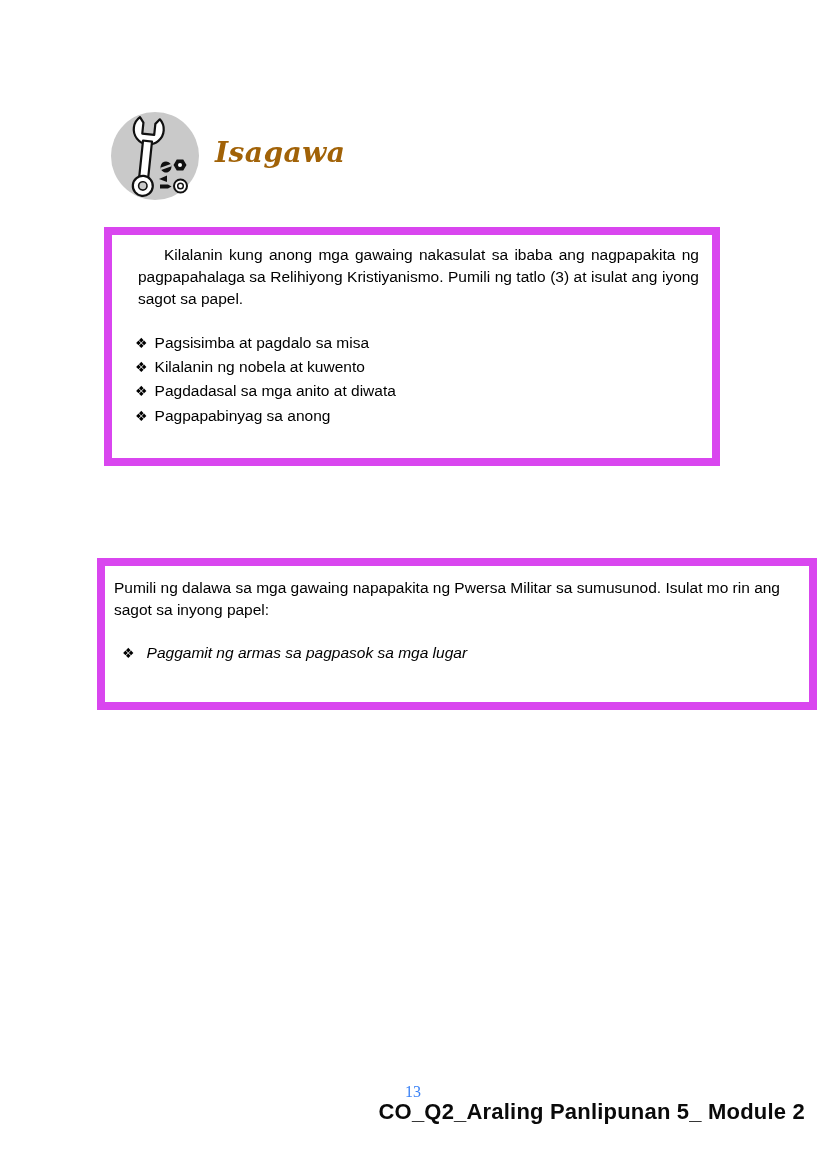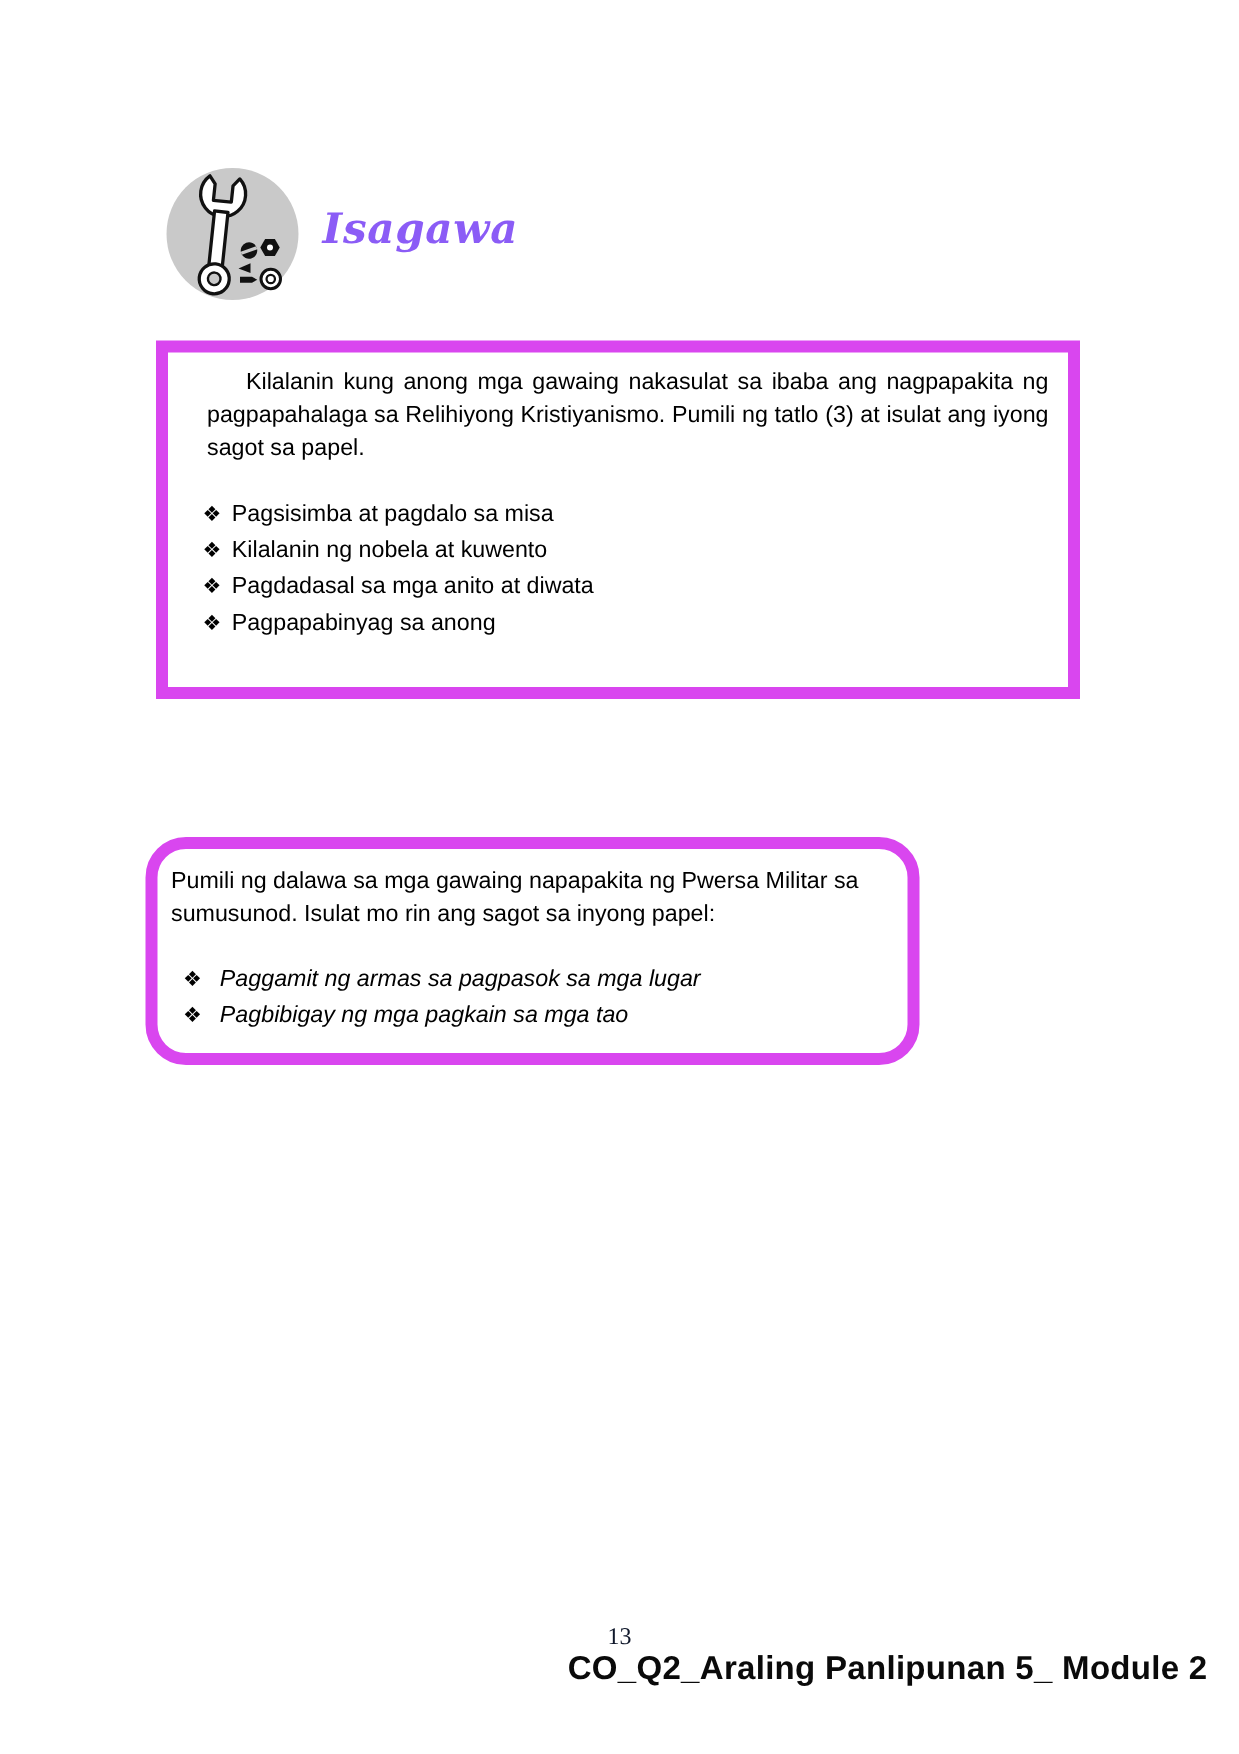--- a/index.html
+++ b/index.html
@@ -15,27 +15,27 @@
   
   .header-badge {
     position: absolute; left: 110px; top: 111px;
     width: 90px; height: 90px;
   }
   .page-title {
     position: absolute; left: 215px; top: 136px;
     font-family: "DejaVu Serif", serif;
     font-weight: bold; font-style: italic;
     font-size: 28px; letter-spacing: 0.5px;
-    color: #8b5cf6;
+    color: #a16207;
   }
 
   
   .box { position: absolute; border: 8px solid #d946ef; background: #ffffff; }
   .box1 { left: 104px; top: 227px; width: 616px; height: 239px; }
-  .box2 { left: 97px;  top: 558px; width: 516px; height: 152px; border-radius: 27px; }
+  .box2 { left: 97px;  top: 558px; width: 720px; height: 152px; }
 
   .box p {
     font-size: 15.5px; line-height: 22px;
     text-align: justify;
   }
   .box1 p { margin: 9px 13px 0 26px; text-indent: 26px; }
   .box2 p { margin: 11px 10px 0 9px; text-indent: 0; text-align: left; }
 
   ul.diamond-list { list-style: none; }
   .box1 ul.diamond-list { margin-top: 21px; padding-left: 23px; }
@@ -49,21 +49,21 @@
     font-size: 14px;
     margin-right: 7px;
   }
   .box2 .bullet-glyph { margin-right: 12px; }
 
   
   .page-number {
     position: absolute; left: 0; top: 1083px; width: 826px;
     text-align: center;
     font-family: "Liberation Serif", serif;
-    font-size: 16px; color: #0f172a;
+    font-size: 16px; color: #3b82f6;
   }
   .module-label {
     position: absolute; right: 21px; top: 1099px;
     font-size: 22px; font-weight: bold;
     letter-spacing: 0.2px;
     color: #0a0a0a;
   }
 </style>
 </head>
 <body>
@@ -98,18 +98,17 @@
     <li><span class="bullet-glyph">❖</span><span>Kilalanin ng nobela at kuwento</span></li>
     <li><span class="bullet-glyph">❖</span><span>Pagdadasal sa mga anito at diwata</span></li>
     <li><span class="bullet-glyph">❖</span><span>Pagpapabinyag sa anong</span></li>
   </ul>
 </div>
 
 <div class="box box2">
   <p>Pumili ng dalawa sa mga gawaing napapakita ng Pwersa Militar sa sumusunod. Isulat mo rin ang sagot sa inyong papel:</p>
   <ul class="diamond-list">
     <li><span class="bullet-glyph">❖</span><span>Paggamit ng armas sa pagpasok sa mga lugar</span></li>
-    <li><span class="bullet-glyph">❖</span><span>Pagbibigay ng mga pagkain sa mga tao</span></li>
   </ul>
 </div>
 
 <div class="page-number">13</div>
 <div class="module-label">CO_Q2_Araling Panlipunan 5_ Module 2</div>
 
 </body></html>

